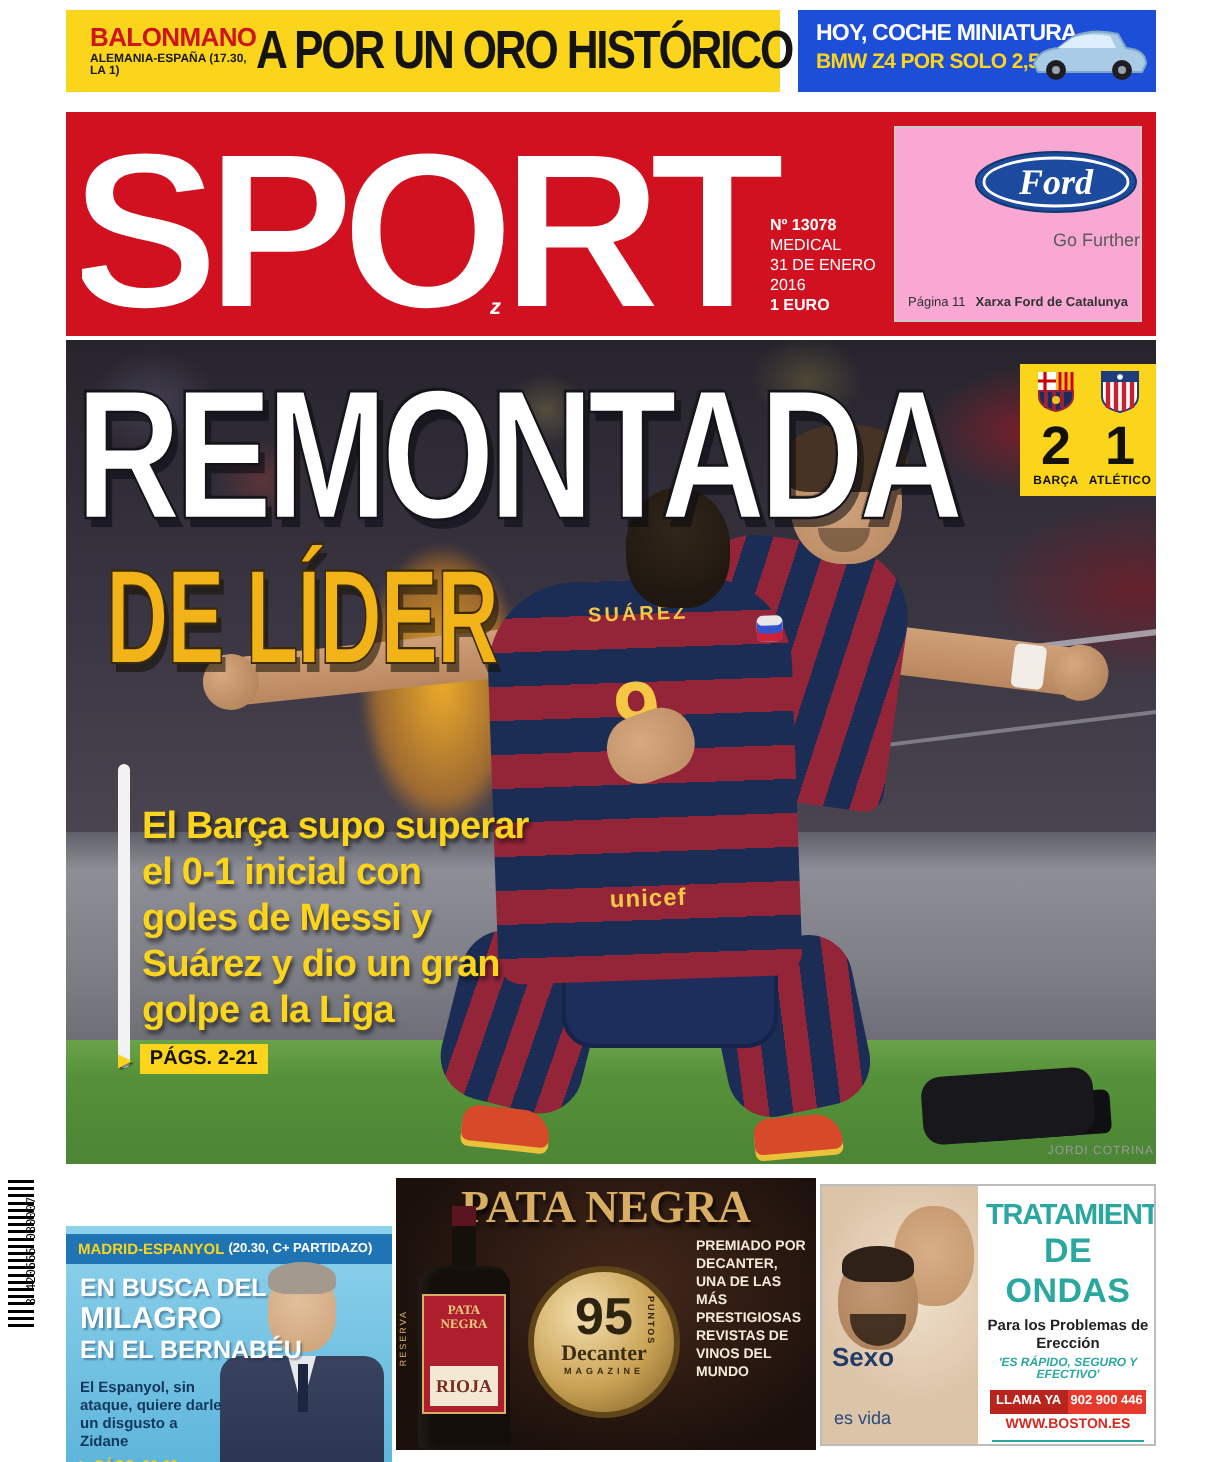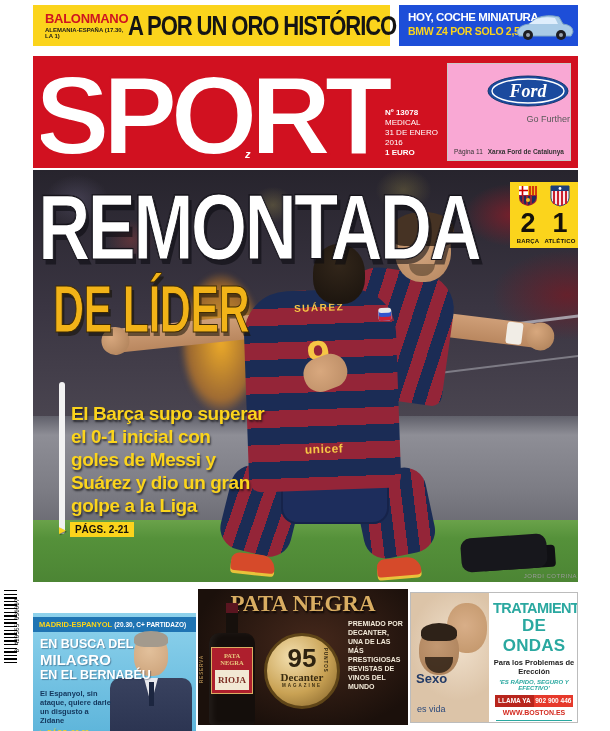--- a/index.html
+++ b/index.html
@@ -157,21 +157,21 @@
   .wine{position:absolute;left:198px;top:589px;width:210px;height:136px;overflow:hidden;
         background:radial-gradient(150px 110px at 55% 40%,#45281b,#1b100b 80%);}
   .w-title{position:absolute;left:0;right:0;top:2px;text-align:center;color:#d9ad62;font-size:23px;
            font-family:"Liberation Serif",serif;font-weight:700;letter-spacing:0;
            text-shadow:1px 2px 2px rgba(0,0,0,.8);white-space:nowrap;}
   .bottle{position:absolute;left:5px;top:14px;width:58px;height:122px;}
   .b-cap{position:absolute;left:23px;top:0;width:12px;height:14px;background:#5a1520;}
   .b-neck{position:absolute;left:23px;top:10px;width:12px;height:24px;background:#16100c;}
   .b-body{position:absolute;left:6px;top:30px;width:46px;height:92px;background:#140e0b;
           border-radius:10px 10px 4px 4px;box-shadow:inset 4px 0 6px rgba(255,255,255,.06);}
-  .b-label{position:absolute;left:8px;top:44px;width:42px;height:47px;background:#ae1f2d;
+  .b-label{position:absolute;left:8px;top:44px;width:42px;height:60px;background:#ae1f2d;
            border:1px solid #d9ad62;box-sizing:border-box;text-align:center;}
   .bl-name{color:#e9c87e;font-size:6.5px;font-family:"Liberation Serif",serif;font-weight:700;margin-top:4px;}
   .bl-sub{position:absolute;left:3px;bottom:3px;width:34px;height:20px;background:#f2e8d4;}
   .bl-rioja{color:#7a2a20;font-size:9px;font-family:"Liberation Serif",serif;font-weight:700;margin-top:5px;}
   .b-reserva{position:absolute;left:-4px;top:52px;color:#d9ad62;font-size:4.5px;letter-spacing:1px;
              writing-mode:vertical-rl;transform:rotate(180deg);}
   .medal{position:absolute;left:66px;top:44px;width:76px;height:76px;border-radius:50%;
          background:radial-gradient(circle at 35% 30%,#f3dfae,#c9a254 55%,#7c5c26);
          border:3px solid #5f4518;box-sizing:border-box;text-align:center;}
   .md-score{color:#2e2310;font-size:26px;font-weight:700;line-height:26px;margin-top:9px;text-align:center;}

